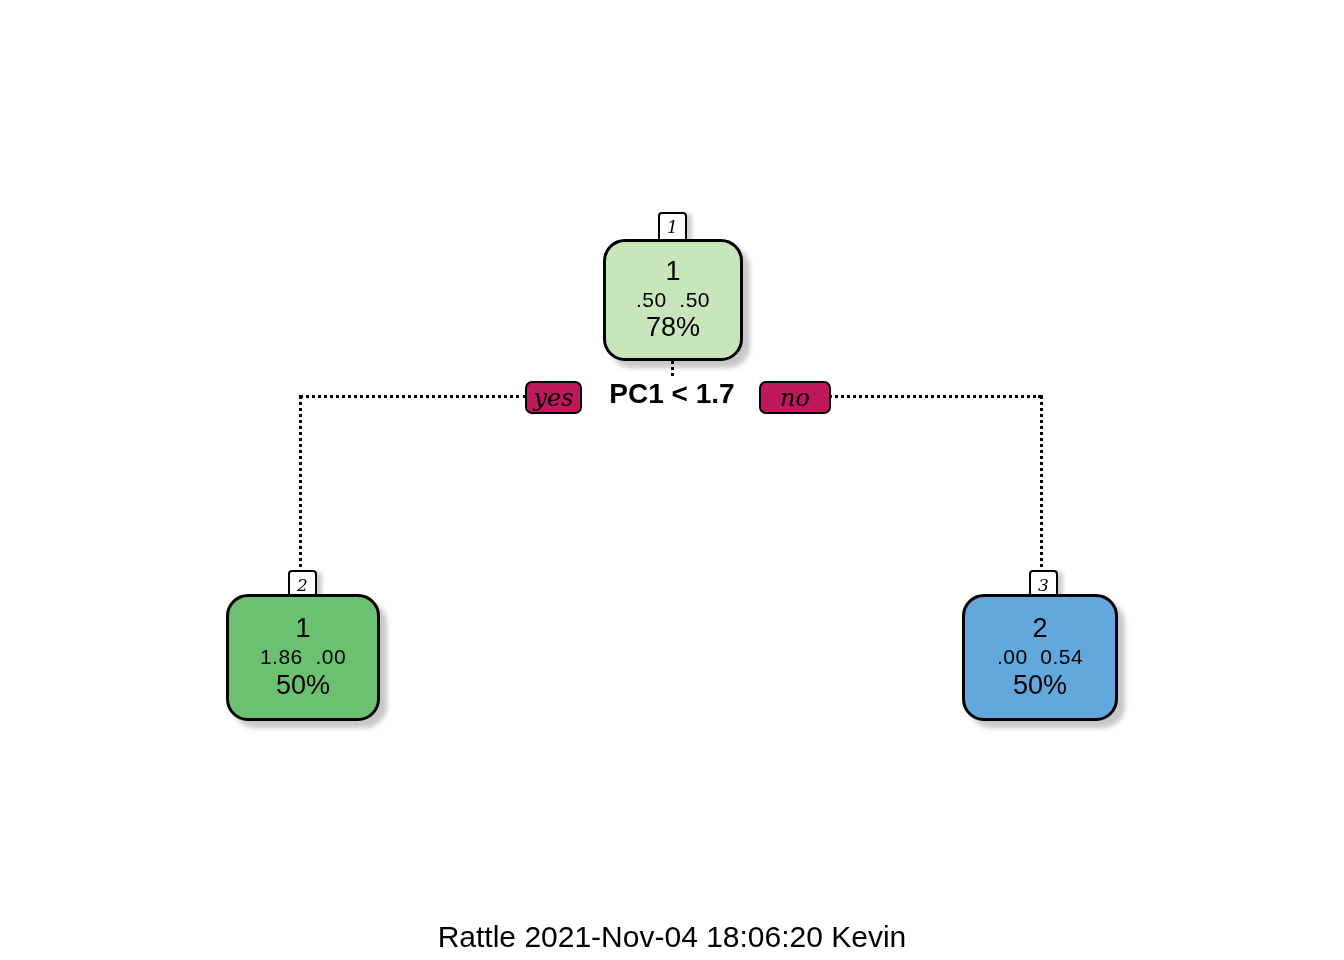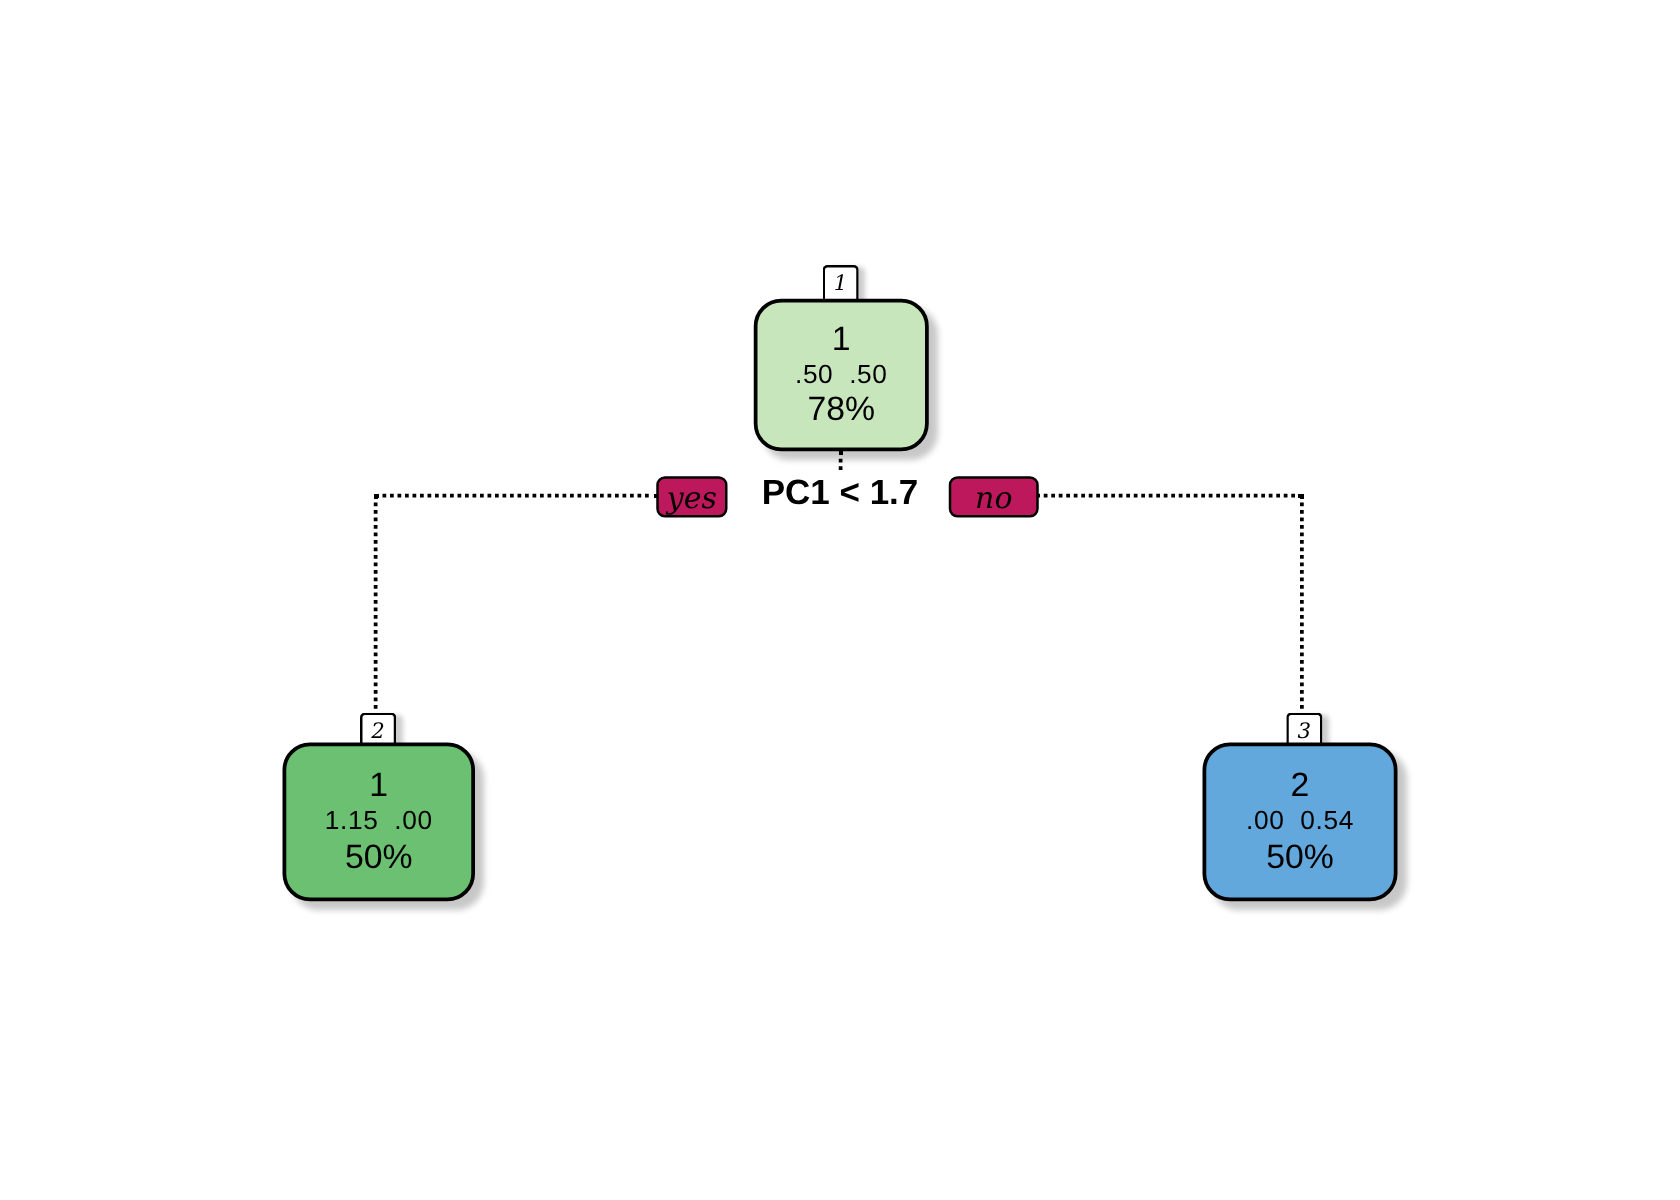--- a/index.html
+++ b/index.html
@@ -159,27 +159,30 @@
 
   <div class="yesno" style="left:759px; top:381px; width:72px; height:33px;align-items:flex-end;">
     <span>no</span>
   </div>
 
   <div class="node-tab" style="left:288px; top:570px; width:29px; height:28px;">
     <span>2</span>
   </div>
   <div class="node" style="left:226px; top:594px; width:154px; height:127px; background:#6CC071;">
     <div class="line cls">1</div>
-    <div class="line probs">1.15  .00</div>
+    <div class="line probs">1.86  .00</div>
     <div class="line pct">50%</div>
   </div>
 
   <div class="node-tab" style="left:1029px; top:570px; width:29px; height:28px;">
     <span>3</span>
   </div>
   <div class="node" style="left:962px; top:594px; width:156px; height:127px; background:#62A8DC;">
     <div class="line cls">2</div>
     <div class="line probs">.00  0.54</div>
     <div class="line pct">50%</div>
   </div>
 
+  <div class="caption" style="left:0; top:920px;">
+    <span>Rattle 2021-Nov-04 18:06:20 Kevin</span>
+  </div>
 
 </div>
 
 </body></html>

